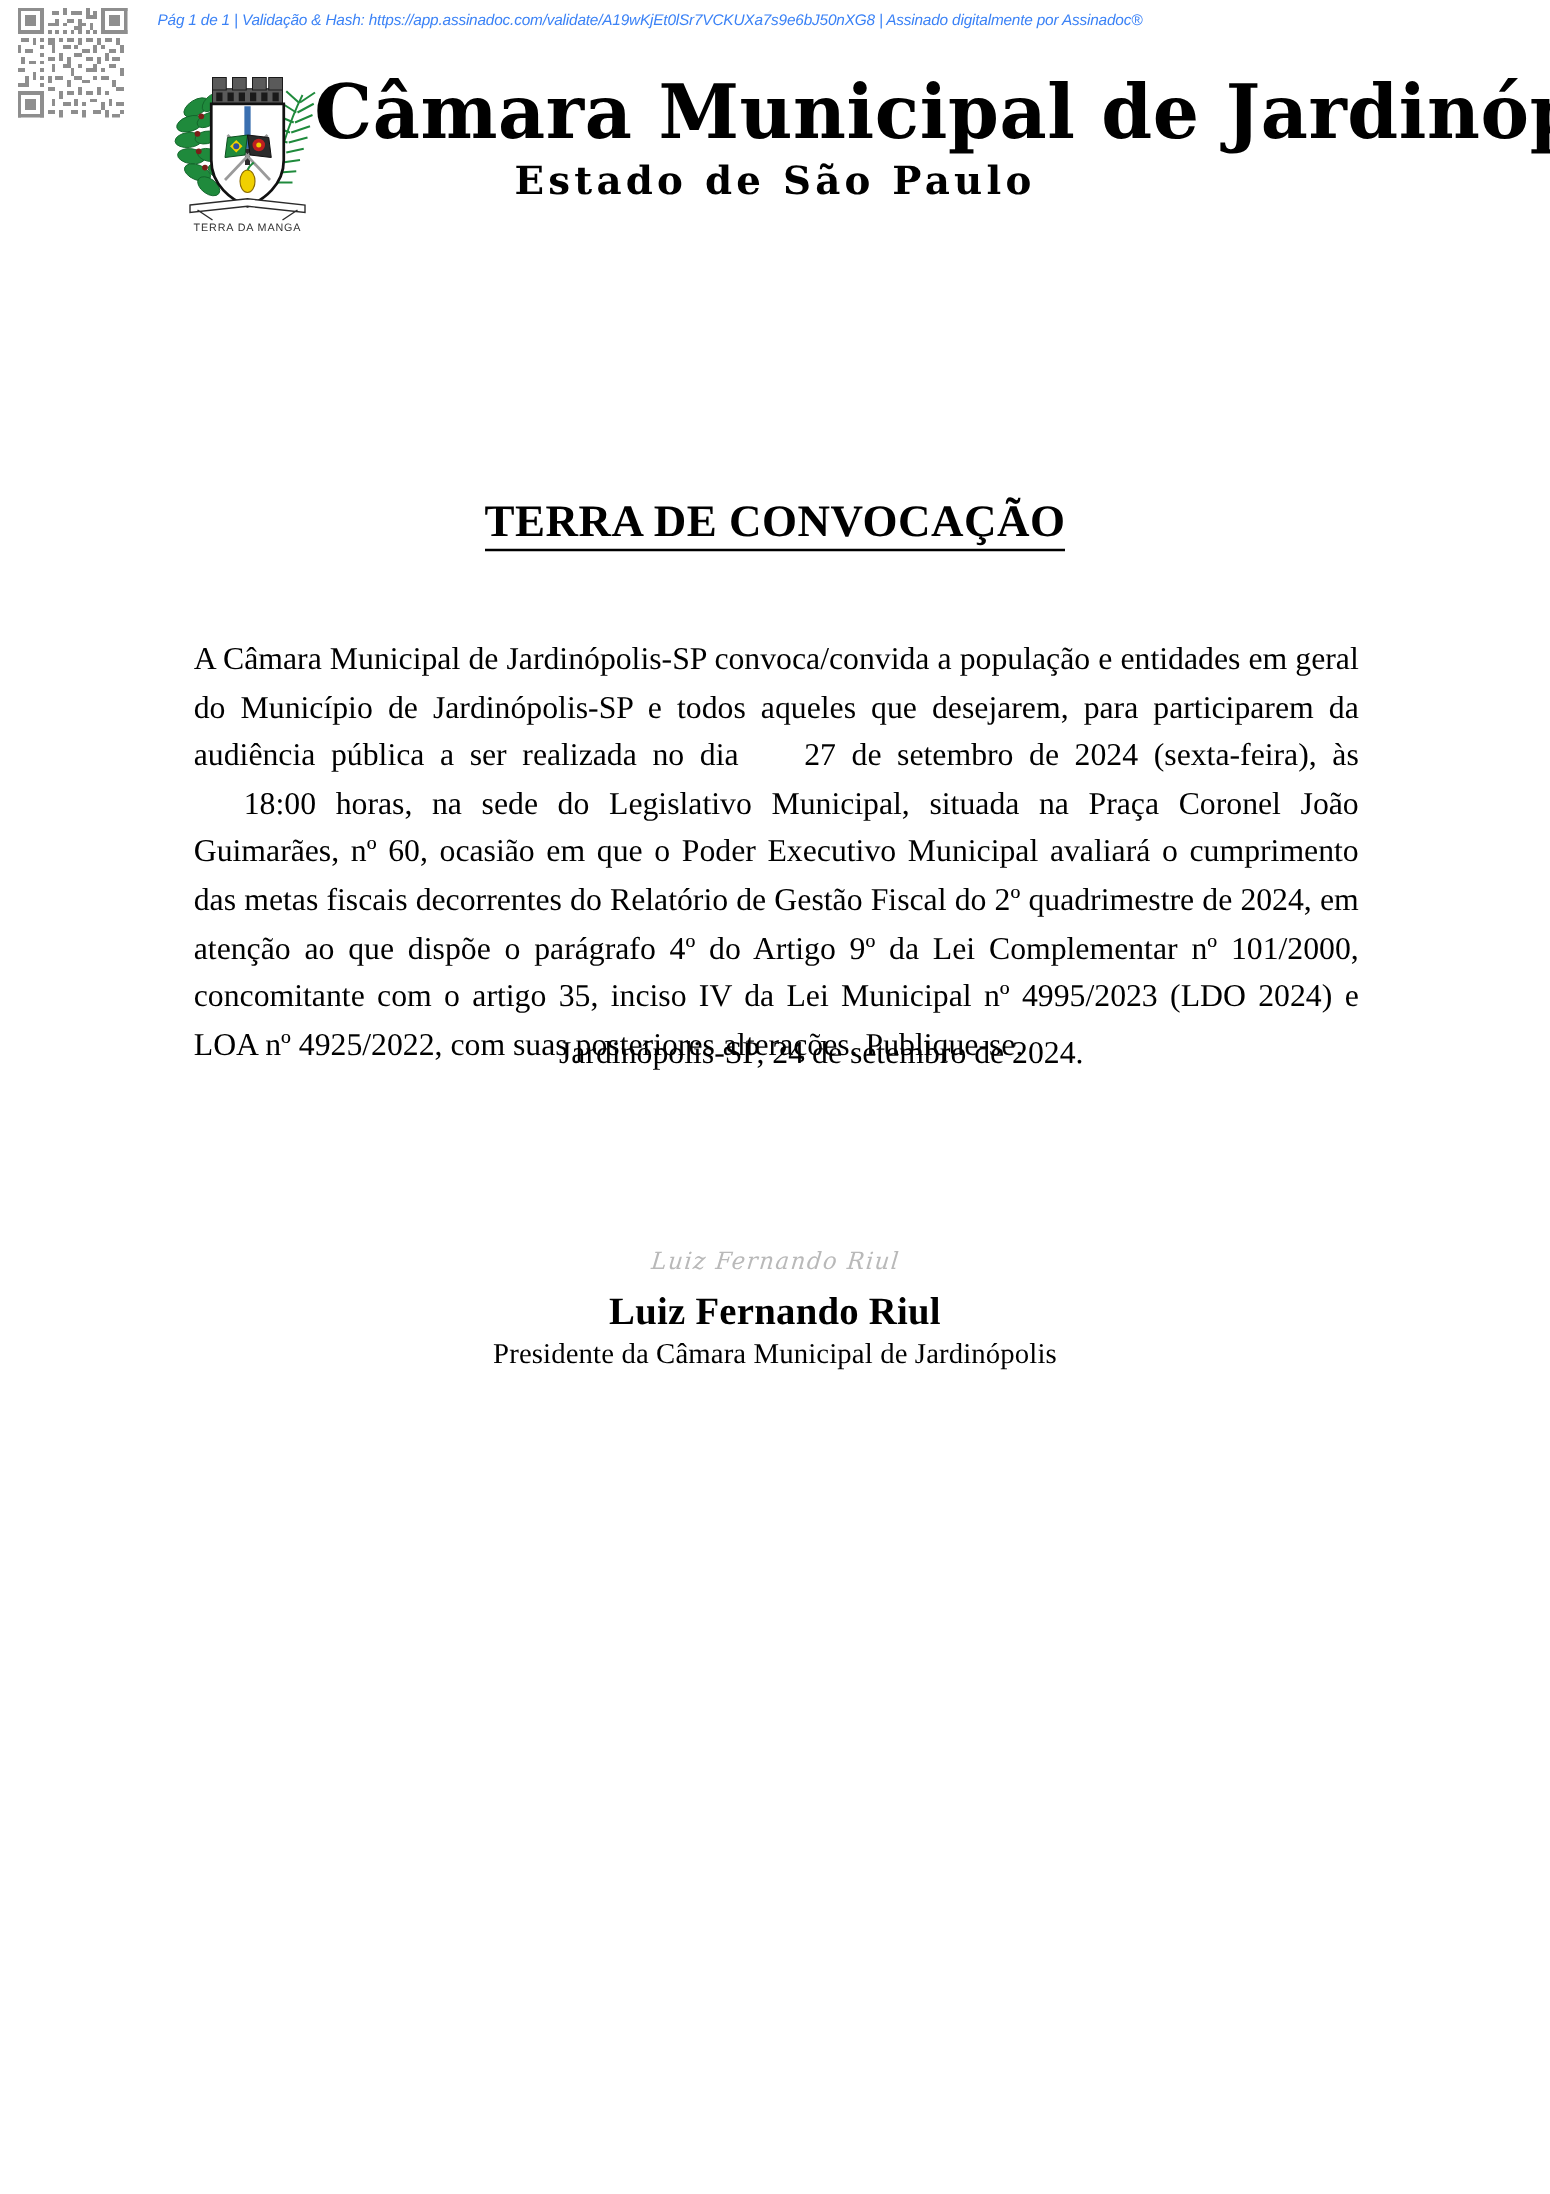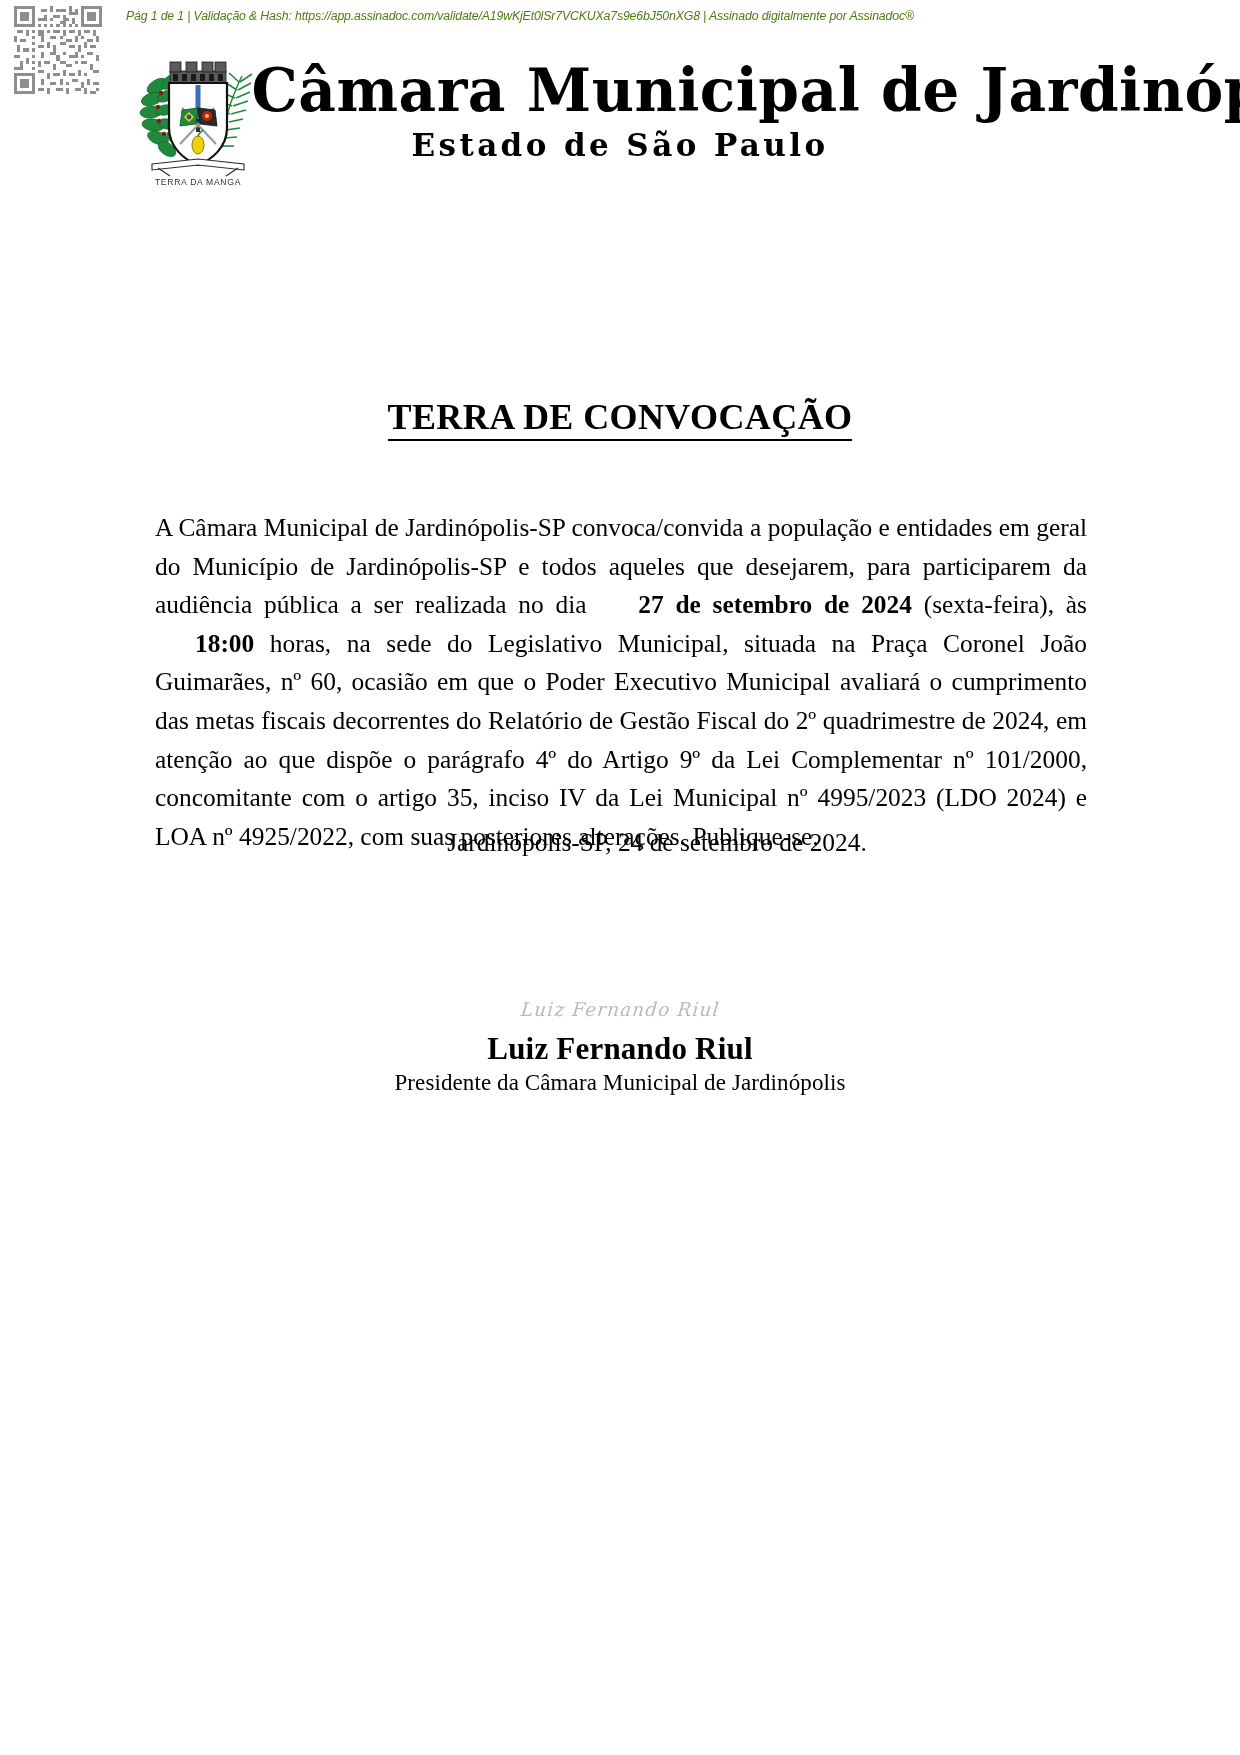--- a/index.html
+++ b/index.html
@@ -35,21 +35,21 @@
     display: block;
   }
   .val-text {
     position: absolute;
     left: 126px;
     top: 9px;
     font-family: "Liberation Sans", "DejaVu Sans", sans-serif;
     font-style: italic;
     font-size: 12.3px;
     letter-spacing: -0.15px;
-    color: #4d7c0f;
+    color: #3b82f6;
     white-space: nowrap;
   }
 
   
   .letterhead {
     position: absolute;
     left: 0;
     top: 52px;
     width: 1240px;
     height: 140px;
@@ -110,21 +110,21 @@
     position: absolute;
     left: 155px;
     top: 508px;
     width: 932px;
     font-size: 25.4px;
     line-height: 38.6px;
     text-align: justify;
     text-justify: inter-word;
     hyphens: none;
   }
-  .body-text b { font-weight: 700; margin-left: 40px; }
+  .body-text b { font-weight: 400; margin-left: 40px; }
 
   .place-date {
     position: absolute;
     left: 0;
     top: 828px;
     width: 1240px;
     text-align: center;
     font-size: 25.4px;
     padding-left: 37px;
   }

